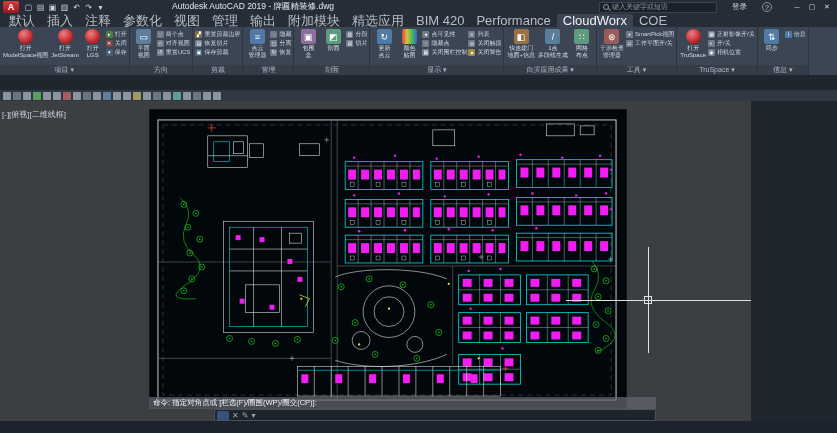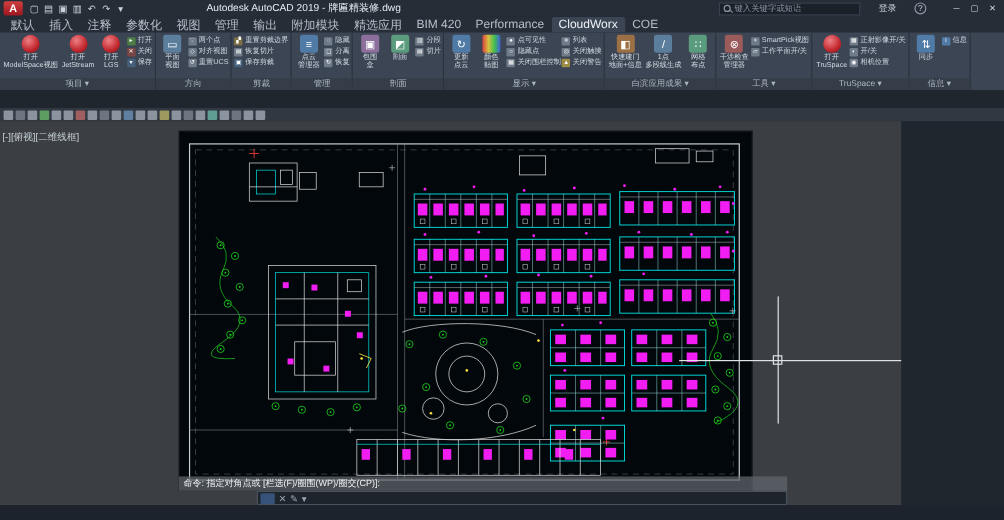--- a/index.html
+++ b/index.html
@@ -24,21 +24,21 @@
   .signin{font-size:7.5px;color:#cfd6de;white-space:nowrap}
   .helpq{width:10px;height:10px;border-radius:50%;border:1px solid #8a95a1;font-size:7px;
     display:flex;align-items:center;justify-content:center;color:#c9d2da}
   .winctl{display:flex;gap:1px;margin-left:3px}
   .winbtn{width:14px;height:12px;display:flex;align-items:center;justify-content:center;
     font-size:7px;color:#cfd6de}
 
   
   .ribbon-tabrow{position:absolute;top:14px;left:0;width:100%;height:13px;background:#262d37;
     display:flex;align-items:flex-end;padding-left:3px;overflow:hidden}
-  .rtab{padding:0 6px;font-size:10px;color:#b6bfc9;height:13px;display:flex;align-items:center;white-space:nowrap}
+  .rtab{padding:0 6px;font-size:13px;color:#b6bfc9;height:13px;display:flex;align-items:center;white-space:nowrap}
   .rtab.active{background:#3c4553;color:#eef2f8;border-radius:2px 2px 0 0}
 
   
   .ribbon{position:absolute;top:27px;left:0;width:100%;height:48px;background:#3c4553;
     display:flex;overflow:hidden}
   .panel{display:flex;flex-direction:column;border-right:1px solid #2c333e;flex:0 0 auto}
   .pbody{flex:1;display:flex;align-items:stretch;gap:1px;padding:2px 2px 0}
   .bigbtn{display:flex;flex-direction:column;align-items:center;gap:1px;min-width:24px;padding:0 1px}
   .icon-big{width:15px;height:15px;display:flex;align-items:center;justify-content:center;
     font-size:9px;color:#fff;border-radius:2px;flex:0 0 auto}

